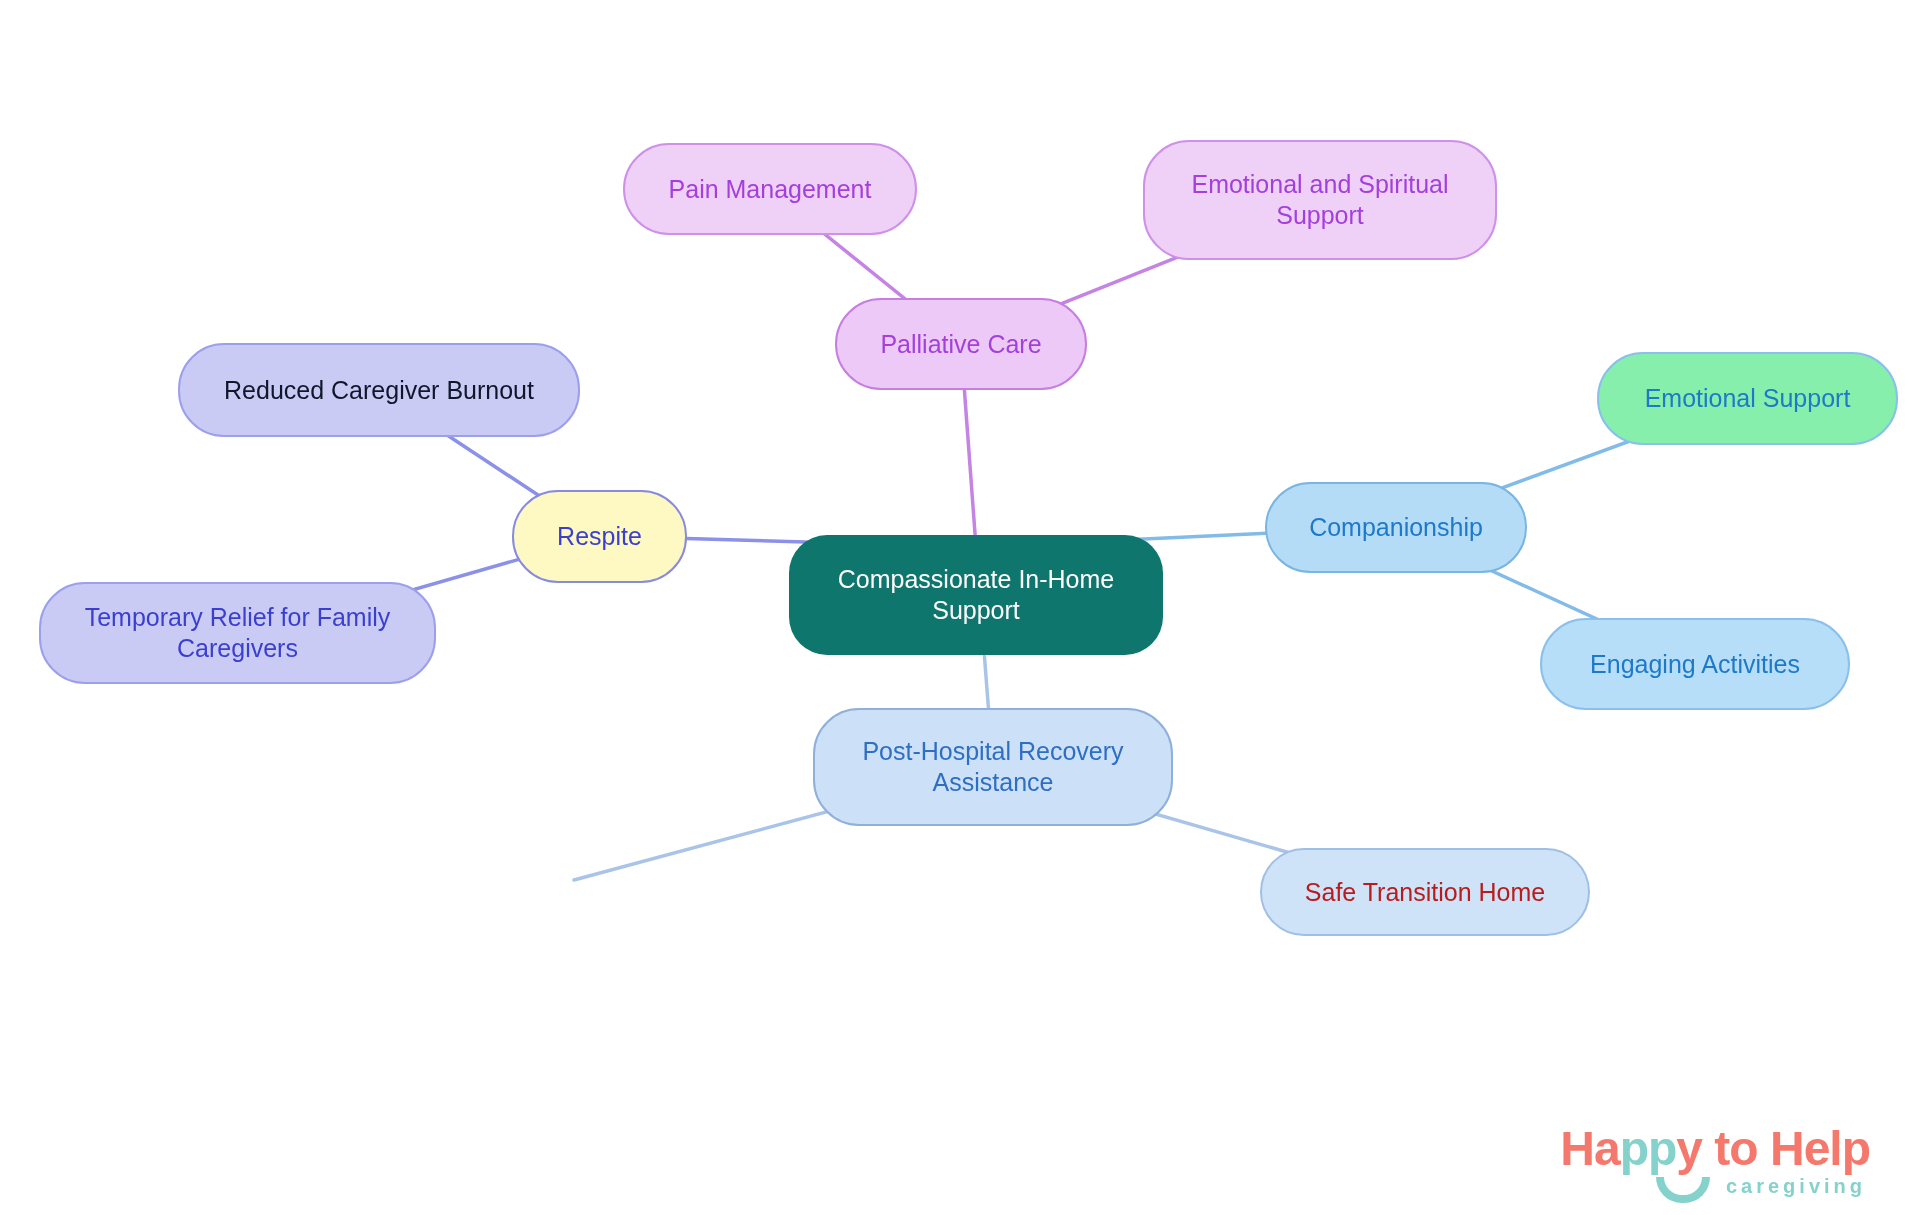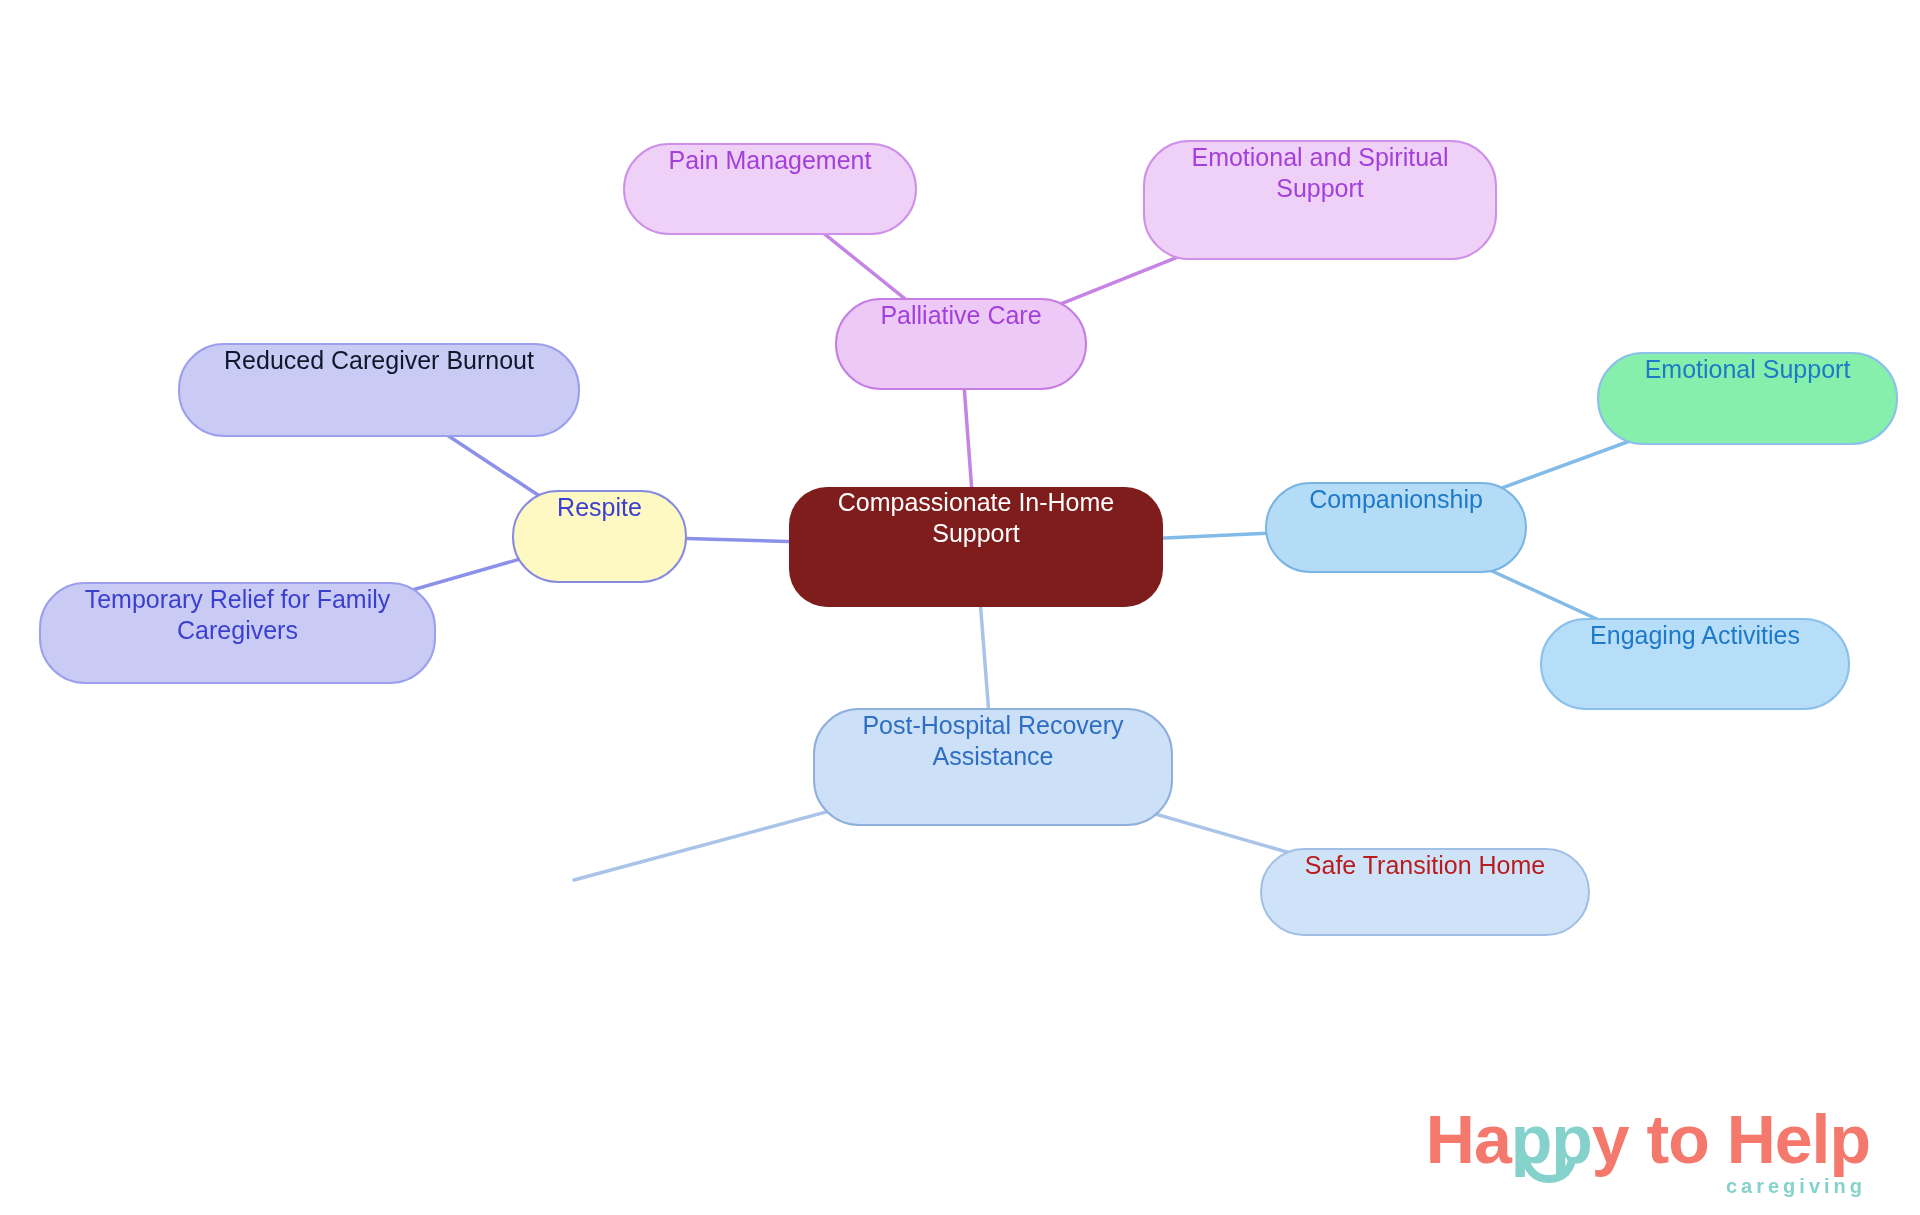--- a/index.html
+++ b/index.html
@@ -1,40 +1,40 @@
 <!DOCTYPE html>
 <html><head>
 <meta charset="utf-8">
 <style>
   html,body{margin:0;padding:0;}
   body{width:1920px;height:1215px;font-family:"Liberation Sans",sans-serif;}
   #canvas{position:relative;width:1920px;height:1215px;overflow:hidden;background:#ffffff;}
   .edges{position:absolute;left:0;top:0;z-index:1;}
   .node{
     position:absolute;z-index:2;box-sizing:border-box;
-    display:flex;justify-content:center;text-align:center;
+    display:flex;align-items:center;justify-content:center;text-align:center;
     font-size:25px;line-height:1.24;border:2.5px solid transparent;
     border-radius:46px;padding:0 18px;
   }
   .node--central{border:none;border-radius:38px;padding:0 24px;}
   #n-central      {left:789px; top:487px; width:374px;height:120px;}
   #n-palliative   {left:835px; top:298px; width:252px;height:92px;}
   #n-pain         {left:623px; top:143px; width:294px;height:92px;}
   #n-emospir      {left:1143px;top:140px; width:354px;height:120px;}
   #n-companionship{left:1265px;top:482px; width:262px;height:91px;}
   #n-emosupport   {left:1597px;top:352px; width:301px;height:93px;}
   #n-engaging     {left:1540px;top:618px; width:310px;height:92px;}
   #n-respite      {left:512px; top:490px; width:175px;height:93px;}
   #n-burnout      {left:178px; top:343px; width:402px;height:94px;}
   #n-temprelief   {left:23px;  top:582px; width:397px;height:102px;margin-left:16px;}
   #n-posthosp     {left:813px; top:708px; width:360px;height:118px;}
   #n-monitoring   {left:426px; top:834px; width:296px;height:92px;}
   #n-safetrans    {left:1260px;top:848px; width:330px;height:88px;}
   .logo{position:absolute;right:50px;bottom:18px;z-index:2;text-align:right;}
-  .logo-line{position:relative;font-size:68px;font-weight:bold;letter-spacing:-1px;white-space:nowrap;line-height:1;}
+  .logo-line{position:relative;font-size:48px;font-weight:bold;letter-spacing:-1px;white-space:nowrap;line-height:1;}
   .smile{
     position:absolute;left:96px;top:52px;width:54px;height:26px;
     border:8px solid #85D1CB;border-top:none;box-sizing:border-box;
     border-radius:0 0 32px 32px;
   }
   .tagline{font-size:20px;font-weight:bold;letter-spacing:4px;margin-top:2px;padding-right:4px;line-height:1.1;}
 </style>
 </head>
 <body>
 
@@ -48,21 +48,21 @@
     <line x1="1396" y1="527" x2="1747" y2="398" stroke-width="3.5" stroke-linecap="round" stroke="#82BBE8"></line>
     <line x1="1396" y1="527" x2="1695" y2="664" stroke-width="3.5" stroke-linecap="round" stroke="#82BBE8"></line>
     <line x1="976" y1="547" x2="600" y2="536" stroke-width="3.5" stroke-linecap="round" stroke="#8B90E8"></line>
     <line x1="600" y1="536" x2="379" y2="390" stroke-width="3.5" stroke-linecap="round" stroke="#8B90E8"></line>
     <line x1="600" y1="536" x2="221" y2="645" stroke-width="3.5" stroke-linecap="round" stroke="#8B90E8"></line>
     <line x1="976" y1="547" x2="993" y2="767" stroke-width="3.5" stroke-linecap="round" stroke="#A9C4E8"></line>
     <line x1="993" y1="767" x2="574" y2="880" stroke-width="3.5" stroke-linecap="round" stroke="#A9C4E8"></line>
     <line x1="993" y1="767" x2="1425" y2="892" stroke-width="3.5" stroke-linecap="round" stroke="#A9C4E8"></line>
   </svg>
 
-  <div class="node node--central" id="n-central" style="background-color: #7f1d1d; color: rgb(255, 255, 255);">
+  <div class="node node--central" id="n-central" style="background-color: #0f766e; color: rgb(255, 255, 255); margin-top: 48px;">
     <span>Compassionate In-Home Support</span>
   </div>
 
   <div class="node" id="n-palliative" style="background-color: rgb(237, 201, 247); border-color: rgb(199, 126, 225); color: rgb(163, 63, 219);">
     <span>Palliative Care</span>
   </div>
   <div class="node" id="n-pain" style="background-color: rgb(239, 209, 248); border-color: rgb(206, 144, 232); color: rgb(163, 63, 219);">
     <span>Pain Management</span>
   </div>
   <div class="node" id="n-emospir" style="background-color: rgb(239, 209, 248); border-color: rgb(206, 144, 232); color: rgb(163, 63, 219);">

